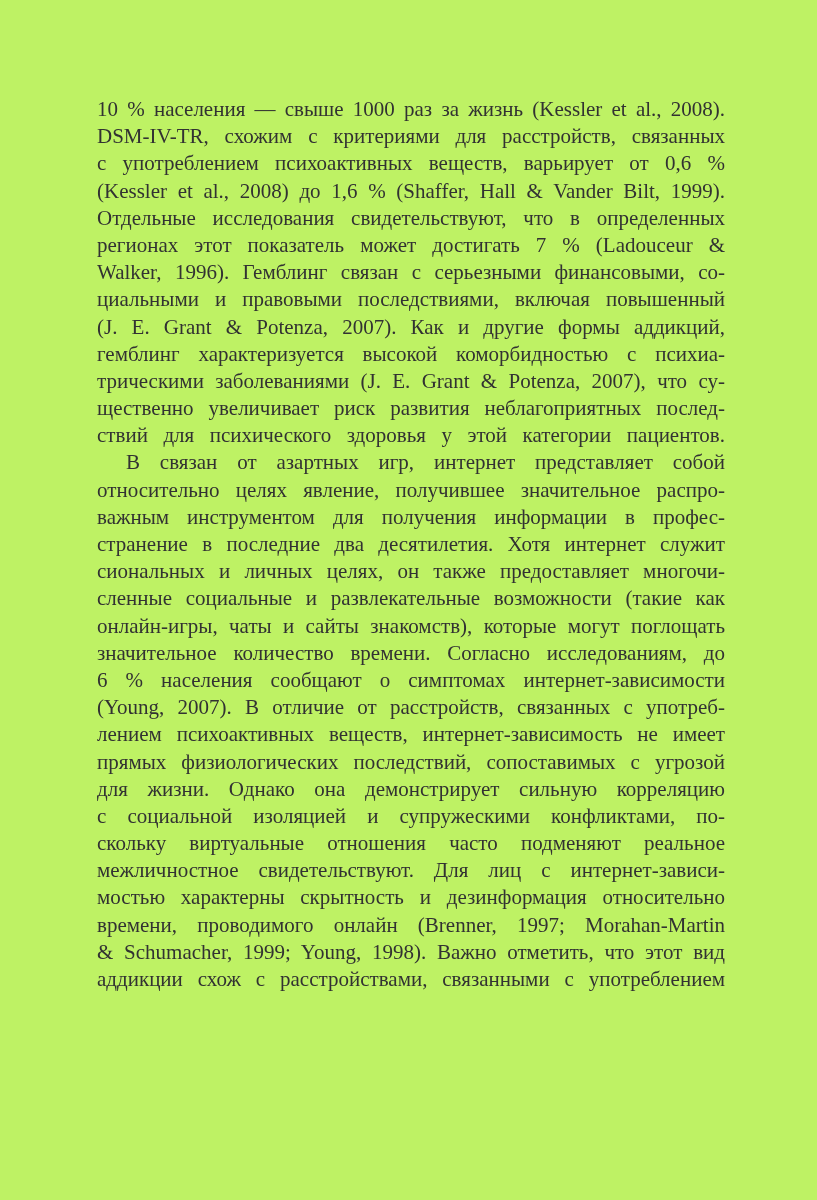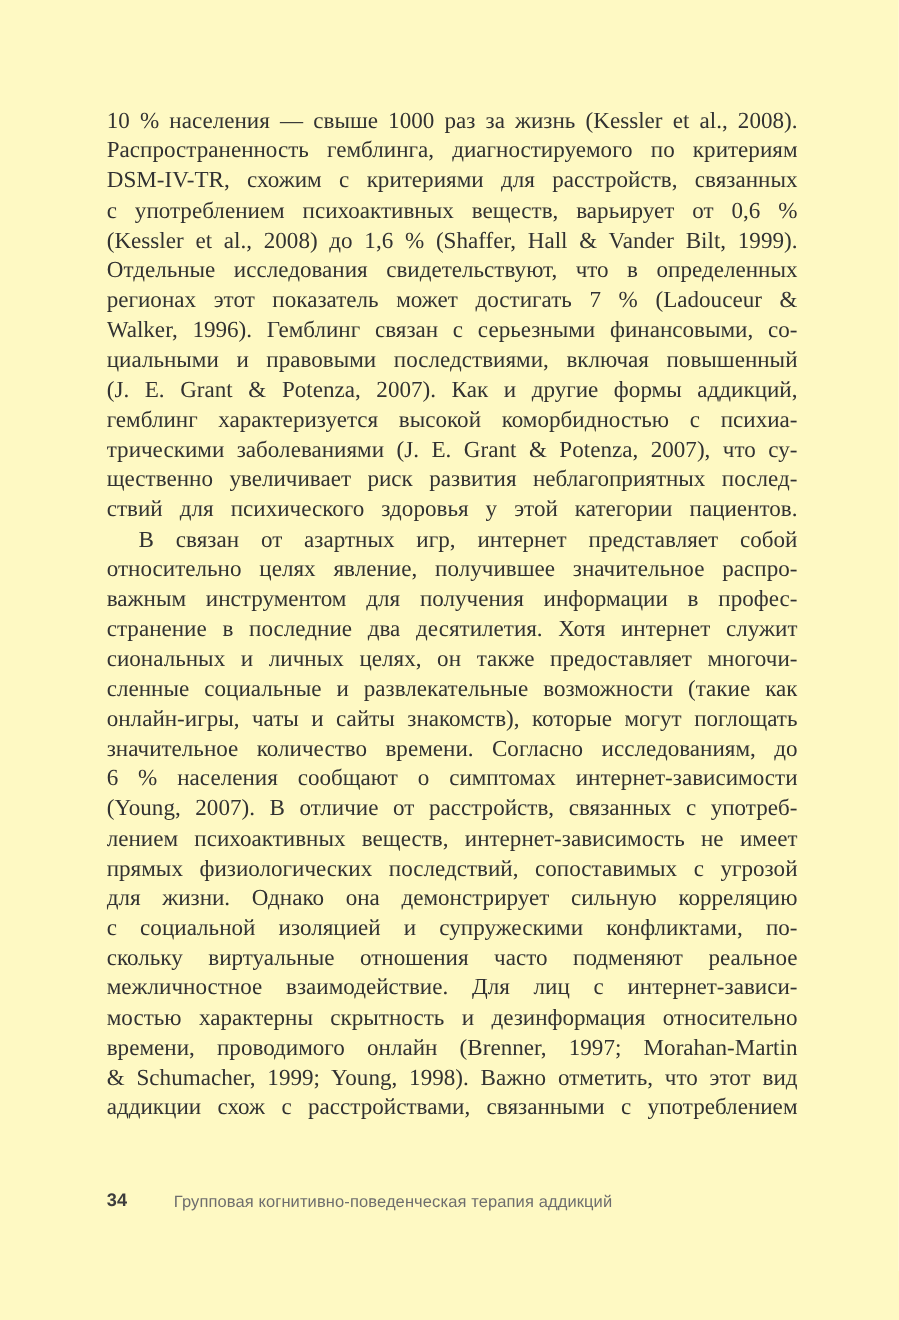--- a/index.html
+++ b/index.html
@@ -10,21 +10,21 @@
     width: 817px;
     height: 1200px;
     background: #ffffff;
     position: relative;
     overflow: hidden;
     font-family: "Liberation Serif", "DejaVu Serif", serif;
   }
   .page {
     position: absolute;
     inset: 0;
-    background: #fef9c3;
+    background: #bef264;
   }
   .body-text {
     position: absolute;
     left: 97px;
     top: 96px;
     width: 628px;
   }
   .line {
     font-size: 21px;
     line-height: 27.2px;
@@ -65,21 +65,20 @@
     letter-spacing: 0.1px;
   }
 </style>
 </head>
 <body>
 
 <div class="page">
 
   <main class="body-text">
       <div class="line">10 % населения — свыше 1000 раз за жизнь (Kessler et al., 2008).</div>
-      <div class="line">Распространенность гемблинга, диагностируемого по критериям</div>
       <div class="line">DSM-IV-TR, схожим с критериями для расстройств, связанных</div>
       <div class="line">с употреблением психоактивных веществ, варьирует от 0,6 %</div>
       <div class="line">(Kessler et al., 2008) до 1,6 % (Shaffer, Hall &amp; Vander Bilt, 1999).</div>
       <div class="line">Отдельные исследования свидетельствуют, что в определенных</div>
       <div class="line">регионах этот показатель может достигать 7 % (Ladouceur &amp;</div>
       <div class="line">Walker, 1996). Гемблинг связан с серьезными финансовыми, со-</div>
       <div class="line">циальными и правовыми последствиями, включая повышенный</div>
       <div class="line">(J. E. Grant &amp; Potenza, 2007). Как и другие формы аддикций,</div>
       <div class="line">гемблинг характеризуется высокой коморбидностью с психиа-</div>
       <div class="line">трическими заболеваниями (J. E. Grant &amp; Potenza, 2007), что су-</div>
@@ -93,25 +92,21 @@
       <div class="line">сленные социальные и развлекательные возможности (такие как</div>
       <div class="line">онлайн-игры, чаты и сайты знакомств), которые могут поглощать</div>
       <div class="line">значительное количество времени. Согласно исследованиям, до</div>
       <div class="line">6 % населения сообщают о симптомах интернет-зависимости</div>
       <div class="line">(Young, 2007). В отличие от расстройств, связанных с употреб-</div>
       <div class="line">лением психоактивных веществ, интернет-зависимость не имеет</div>
       <div class="line">прямых физиологических последствий, сопоставимых с угрозой</div>
       <div class="line">для жизни. Однако она демонстрирует сильную корреляцию</div>
       <div class="line">с социальной изоляцией и супружескими конфликтами, по-</div>
       <div class="line">скольку виртуальные отношения часто подменяют реальное</div>
-      <div class="line">межличностное взаимодействие. Для лиц с интернет-зависи-</div>
+      <div class="line">межличностное свидетельствуют. Для лиц с интернет-зависи-</div>
       <div class="line">мостью характерны скрытность и дезинформация относительно</div>
       <div class="line">времени, проводимого онлайн (Brenner, 1997; Morahan-Martin</div>
       <div class="line">&amp; Schumacher, 1999; Young, 1998). Важно отметить, что этот вид</div>
       <div class="line">аддикции схож с расстройствами, связанными с употреблением</div>
     </main>
 
-  <footer class="footer">
-    <span class="page-num">34</span>
-    <span class="running-title">Групповая когнитивно-поведенческая терапия аддикций</span>
-  </footer>
 
 </div>
 
 </body></html>

